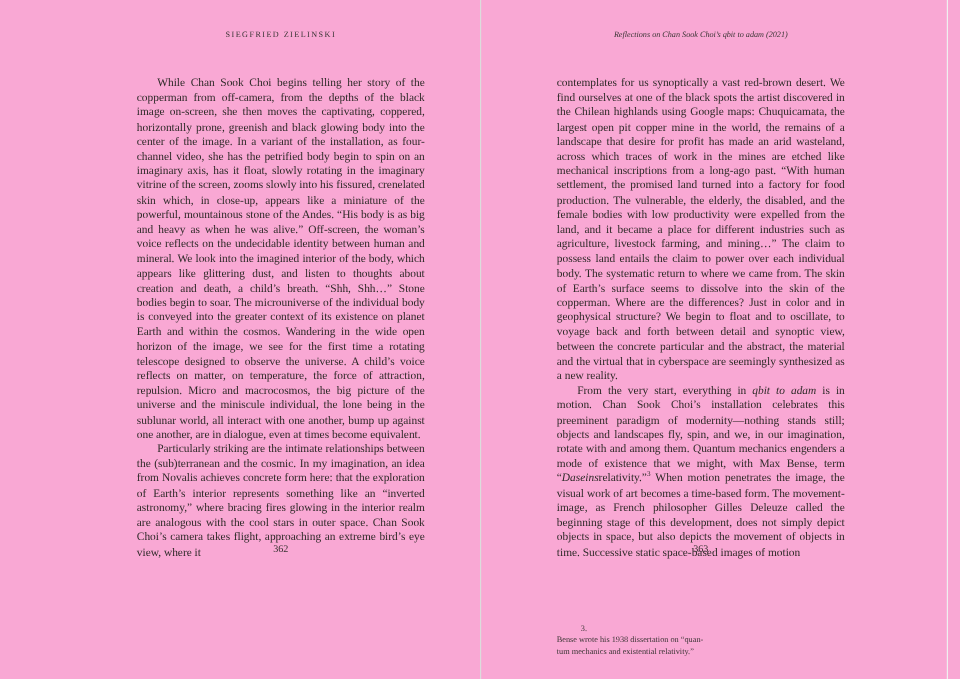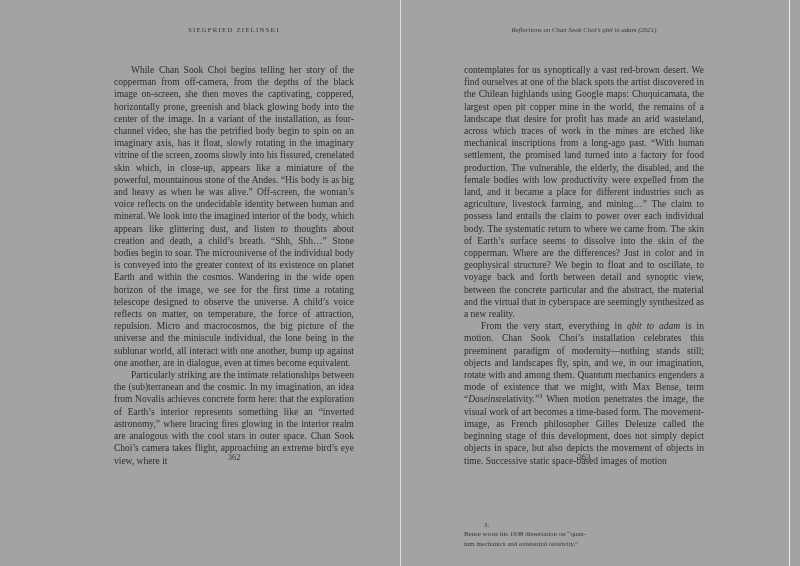--- a/index.html
+++ b/index.html
@@ -9,21 +9,21 @@
     height: 566px;
     background: #fdfdfd;
     overflow: hidden;
     font-family: "Liberation Serif", "DejaVu Serif", serif;
     color: #2e2a28;
   }
   .spread {
     position: relative;
     width: 800px;
     height: 566px;
-    background: #a3a3a3;
+    background: #f9a8d4;
   }
   .page {
     position: absolute;
     top: 0;
     width: 400px;
     height: 566px;
   }
   .page.left  { left: 0; }
   .page.right { left: 416px; }
 

